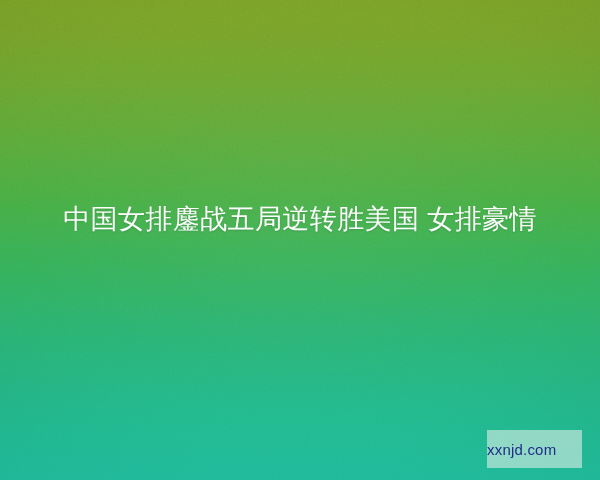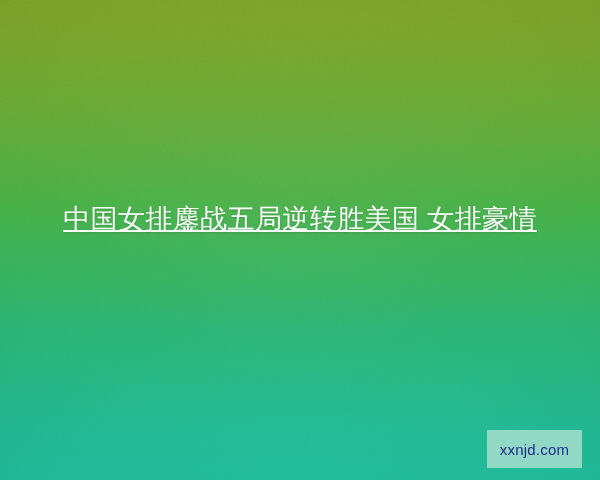--- a/index.html
+++ b/index.html
@@ -64,33 +64,32 @@
     top: 198px;
     text-align: center;
     color: #fdfdfd;
     font-size: 27px;
     line-height: 42px;
     letter-spacing: 0.4px;
     font-weight: 400;
     text-shadow: 0 1px 2px rgba(0,0,0,0.12);
     white-space: nowrap;
   }
-  .headline-line { display: block; text-decoration: underline; }
+  .headline-line { display: block; }
 
   
   .watermark {
     position: absolute;
     left: 487px;
     top: 430px;
     width: 95px;
     height: 38px;
     background: rgba(214, 236, 228, 0.62);
     display: flex;
     align-items: center;
-    justify-content: center;
   }
   .watermark-text {
     color: #1f2d8a;
     font-size: 15px;
     letter-spacing: 0.2px;
     line-height: 1;
   }
 </style>
 </head>
 <body>

